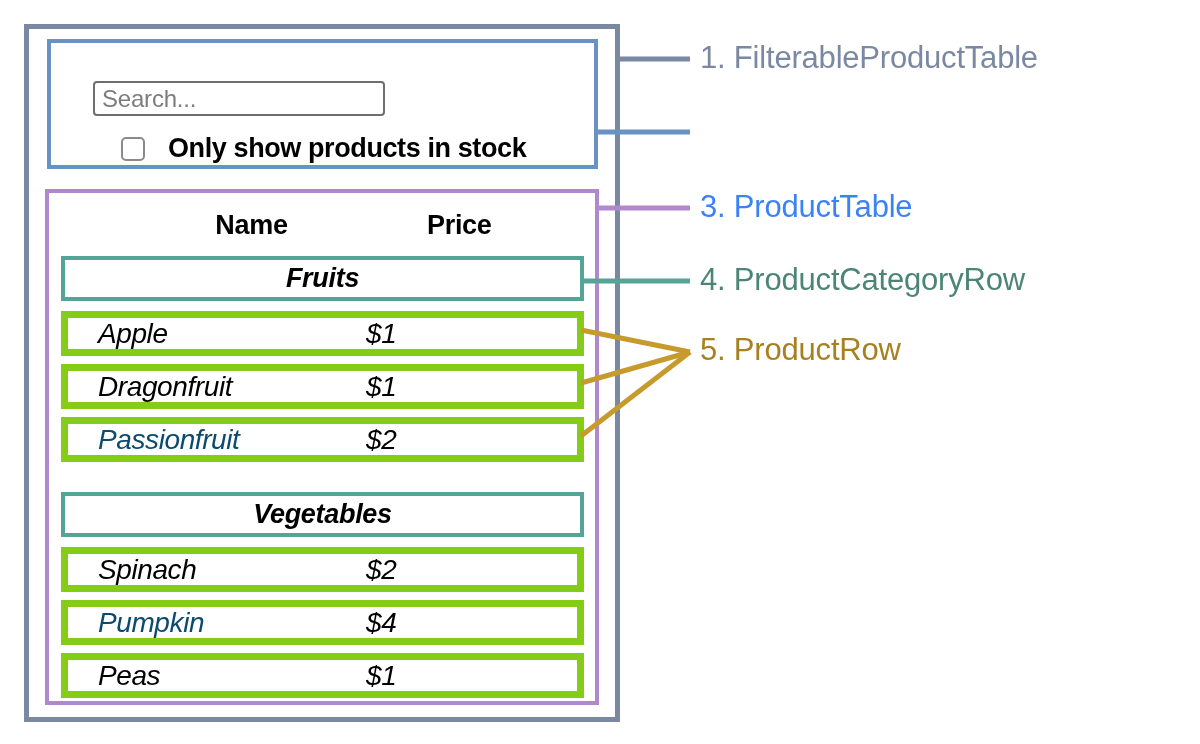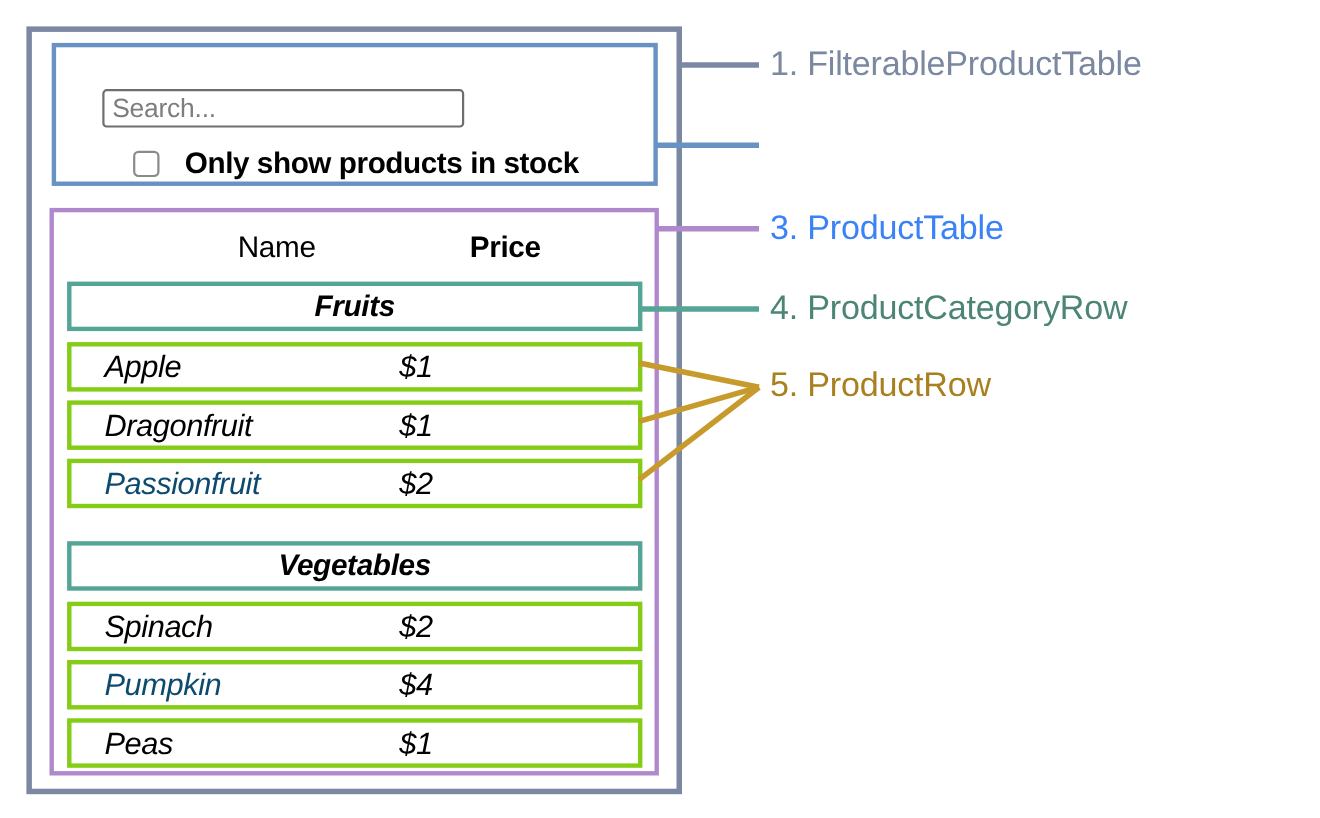--- a/index.html
+++ b/index.html
@@ -45,21 +45,21 @@
     height: 130px;
     box-sizing: border-box;
     border: 4px solid #6891c4;
     background: #ffffff;
   }
 
   .search-input {
     position: absolute;
     left: 42px;            
     top: 38px;             
-    width: 329px;
+    width: 292px;
     height: 35px;
     box-sizing: border-box;
     border: 2px solid #6e6e6e;
     border-radius: 4px;
     background: #ffffff;
     display: flex;
     align-items: center;
     padding: 0 7px;
     font-size: 24px;
     color: #7d7d7d;
@@ -116,21 +116,21 @@
     height: 44px;
     display: flex;
     align-items: center;
   }
   .th-name {
     position: absolute;
     left: 135px;
     width: 135px;
     text-align: center;
     font-size: 27px;
-    font-weight: 400;
+    font-weight: 700;
     color: #000;
     letter-spacing: -0.3px;
   }
   .th-price {
     position: absolute;
     left: 378px;
     width: 90px;
     font-size: 27px;
     font-weight: 700;
     color: #000;
@@ -161,21 +161,21 @@
     font-weight: 700;
     color: #000;
     letter-spacing: -0.3px;
     line-height: 1;
   }
 
   .prod-row {
     box-sizing: border-box;
     width: 100%;
     height: 45px;
-    border: 4px solid #84cc16;
+    border: 7px solid #84cc16;
     background: #ffffff;
     display: flex;
     align-items: center;
     margin-bottom: 8px;
     position: relative;
   }
   .prod-row:last-child { margin-bottom: 0; }
   .prod-name {
     position: absolute;
     left: 30px;

